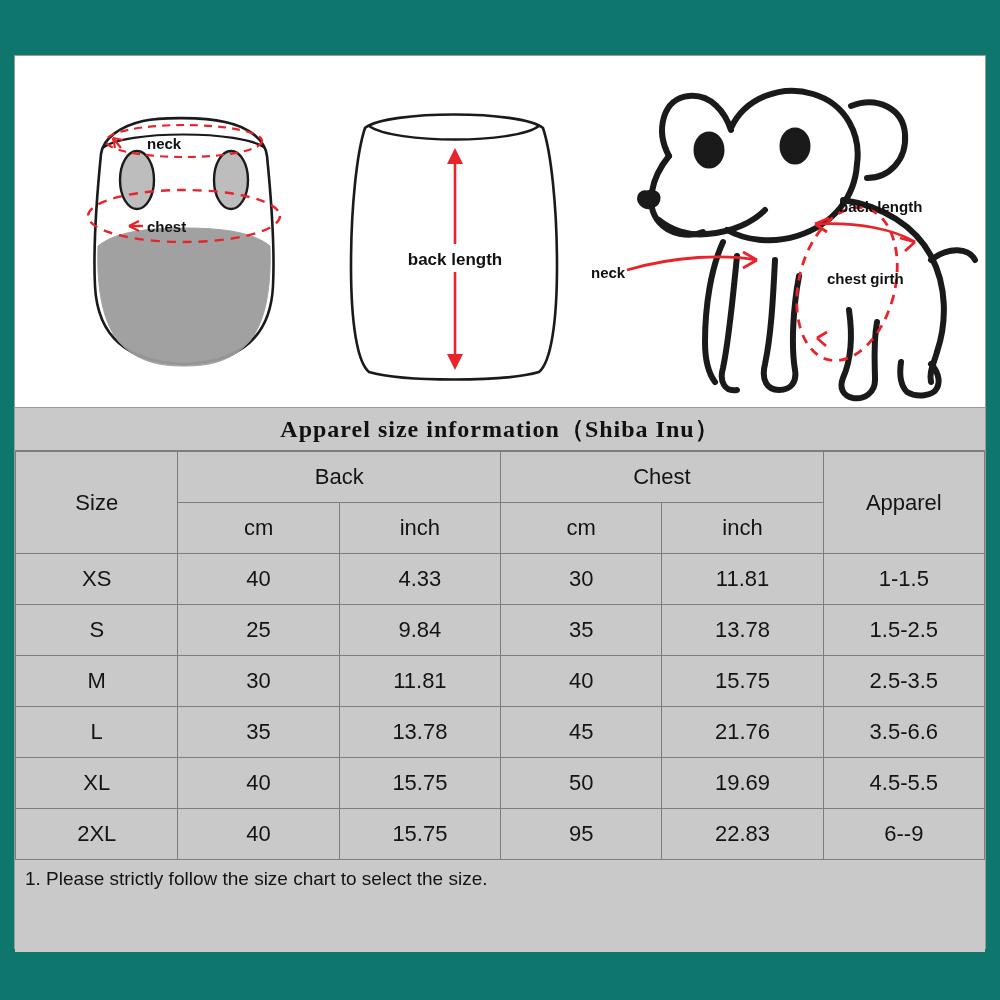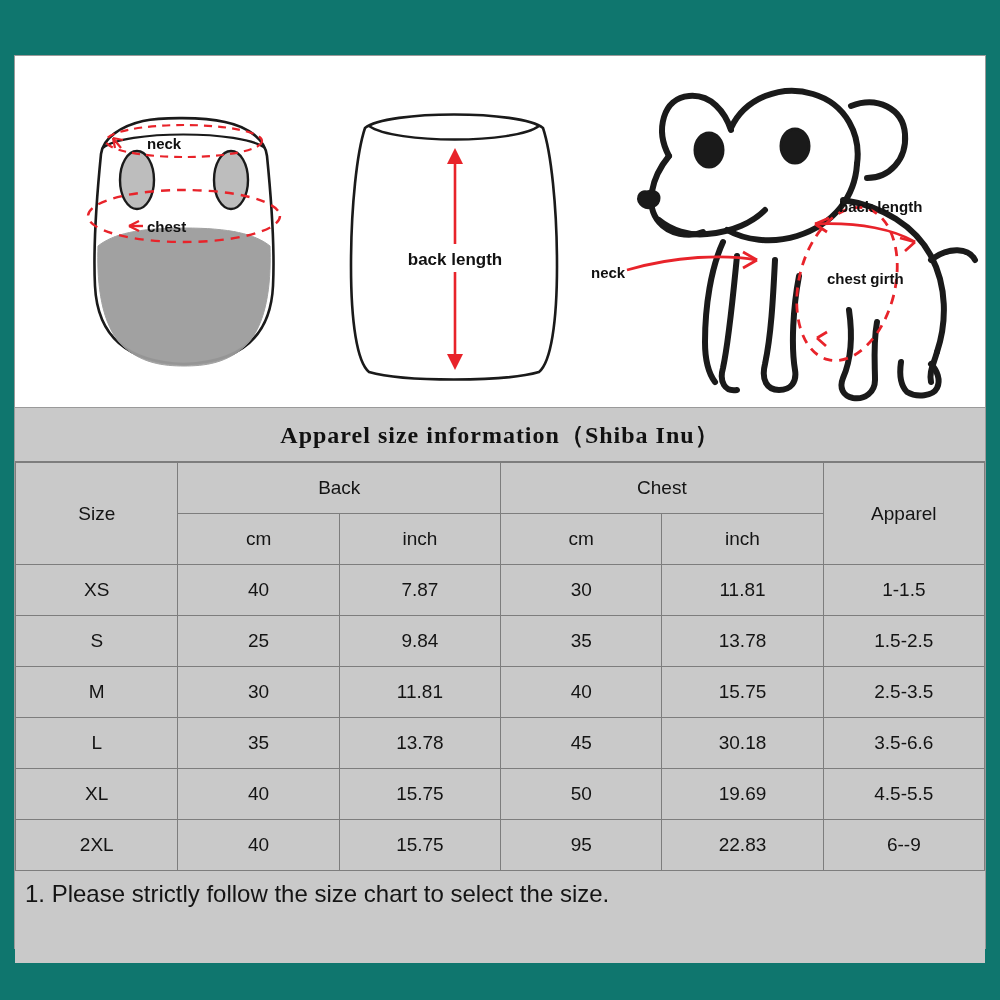--- a/index.html
+++ b/index.html
@@ -37,21 +37,21 @@
     height: 352px;
     border-bottom: 1px solid #9a9a9a;
     box-sizing: border-box;
     background: #fff;
   }
   .illus svg { display: block; }
   .illus-cell { position: absolute; top: 0; }
 
   
   .title-band {
-    height: 54px;
+    height: 43px;
     background: #c9c9c9;
     border-bottom: 1px solid #7d7d7d;
     display: flex;
     align-items: center;
     justify-content: center;
     box-sizing: border-box;
   }
   .title-band .title {
     font-size: 24px;
     font-weight: bold;
@@ -63,42 +63,42 @@
   
   table.size-table {
     border-collapse: collapse;
     width: 100%;
     table-layout: fixed;
     background: #c9c9c9;
   }
   table.size-table td, table.size-table th {
     border: 1px solid #7d7d7d;
     text-align: center;
-    font-size: 19px;
+    font-size: 22px;
     font-weight: normal;
     color: #141414;
     padding: 0;
     height: 50px;
     background: #c9c9c9;
   }
   table.size-table th { font-weight: normal; }
   .col-size  { width: 140px; }
   .col-unit  { width: 139px; }
   .hdr-group { font-size: 19px; }
 
   
   .notes {
     background: #c9c9c9;
     padding: 6px 10px 8px 10px;
     box-sizing: border-box;
     height: 92px;
   }
   .notes p {
     margin: 0 0 2px 0;
-    font-size: 24px;
+    font-size: 19px;
     line-height: 1.42;
     color: #141414;
   }
 </style>
 </head>
 <body>
 
 <div class="page">
   <div class="chart-frame">
 
@@ -213,21 +213,21 @@
           <th>cm</th>
           <th>inch</th>
           <th>cm</th>
           <th>inch</th>
         </tr>
       </thead>
       <tbody>
         <tr>
           <td>XS</td>
           <td>40</td>
-          <td>7.87</td>
+          <td>4.33</td>
           <td>30</td>
           <td>11.81</td>
           <td>1-1.5</td>
         </tr>
         <tr>
           <td>S</td>
           <td>25</td>
           <td>9.84</td>
           <td>35</td>
           <td>13.78</td>
@@ -239,21 +239,21 @@
           <td>11.81</td>
           <td>40</td>
           <td>15.75</td>
           <td>2.5-3.5</td>
         </tr>
         <tr>
           <td>L</td>
           <td>35</td>
           <td>13.78</td>
           <td>45</td>
-          <td>30.18</td>
+          <td>21.76</td>
           <td>3.5-6.6</td>
         </tr>
         <tr>
           <td>XL</td>
           <td>40</td>
           <td>15.75</td>
           <td>50</td>
           <td>19.69</td>
           <td>4.5-5.5</td>
         </tr>

